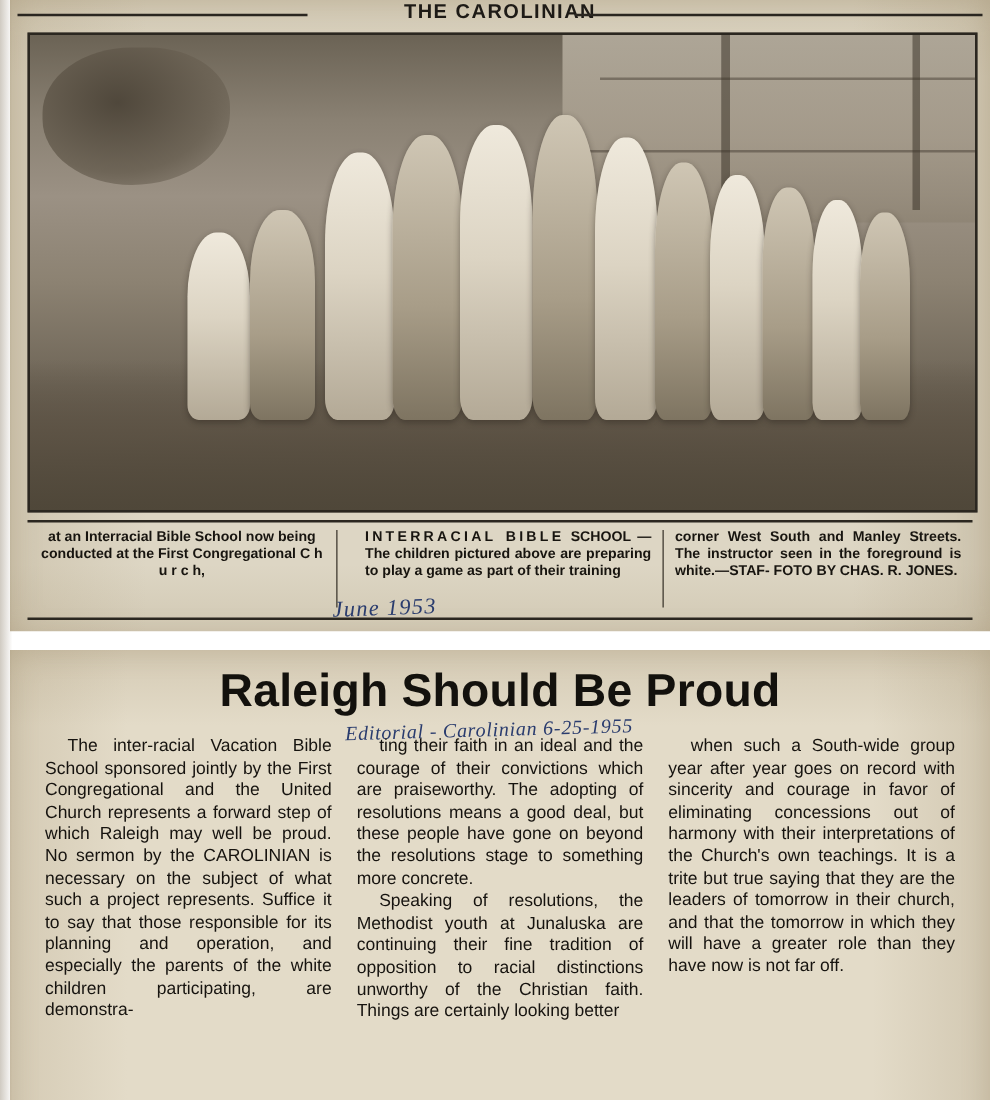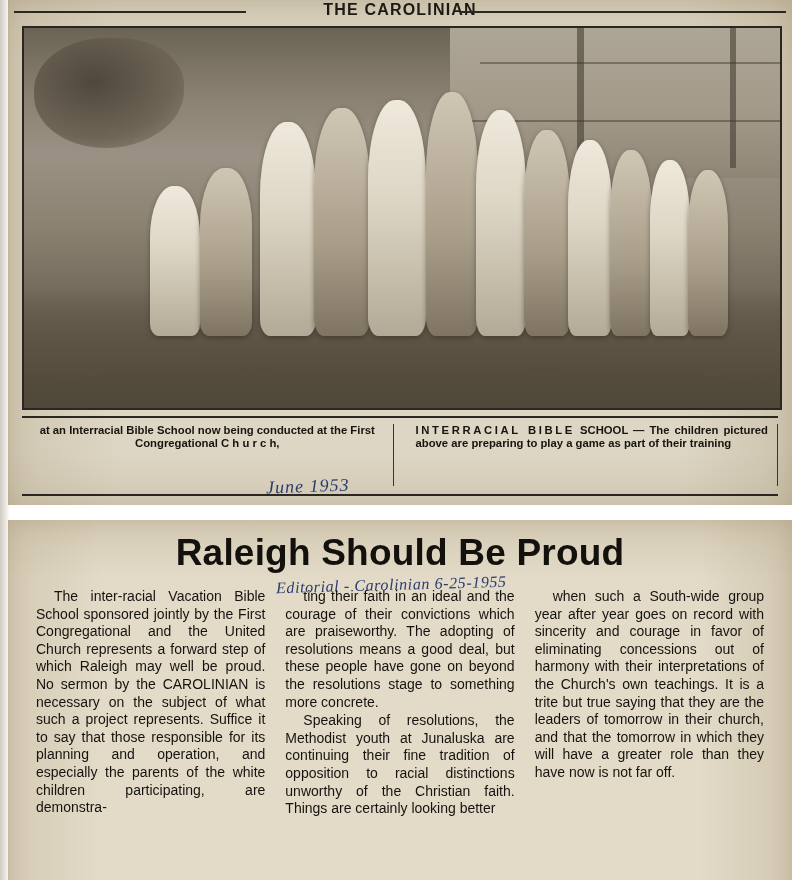--- a/index.html
+++ b/index.html
@@ -283,20 +283,21 @@
     </div>
 
     <div class="cap-rule-top"></div>
 
     <div class="caption">
       <div class="cap-col c2">at an Interracial Bible School now being conducted at the First Congregational C h u r c h,</div>
       <div class="cap-col c1">
         <span class="lead">INTERRACIAL BIBLE</span>
         <span>SCHOOL — The children pictured above are preparing to play a game as part of their training</span>
       </div>
+      <div class="cap-col c3">corner West South and Manley Streets. The instructor seen in the foreground is white.—STAF- FOTO BY CHAS. R. JONES.</div>
     </div>
 
     <div class="handwrite-date">June 1953</div>
 
     <div class="cap-rule-bottom"></div>
   </div>
 
   <div class="gap-band"></div>
 
   <div class="clip-bottom">

